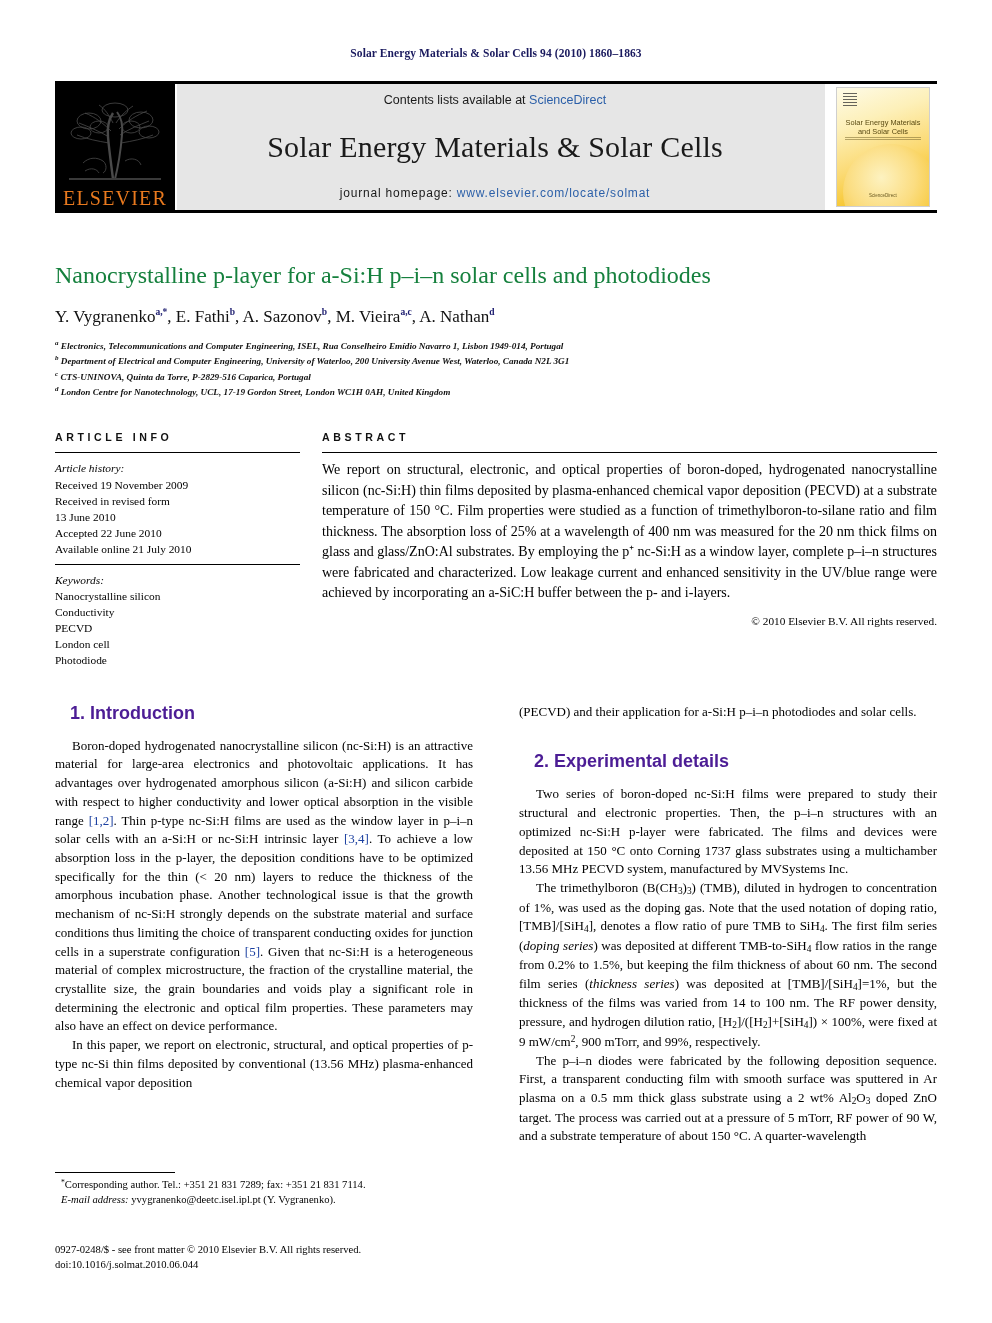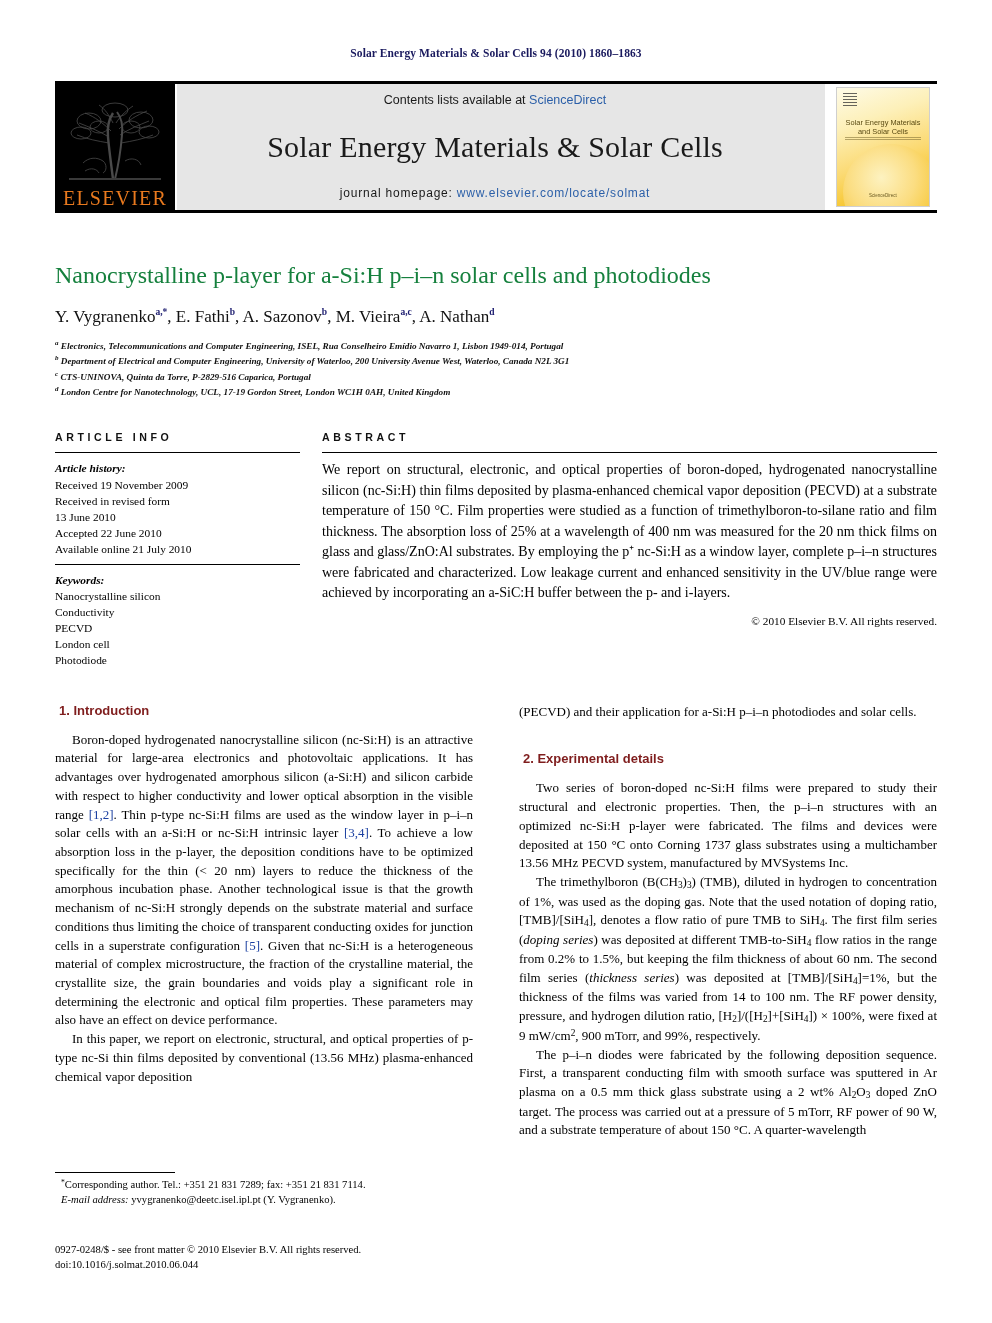--- a/index.html
+++ b/index.html
@@ -202,21 +202,21 @@
   }
   .rule {
     border-top: 1px solid #000;
     margin-bottom: 7px;
   }
   .rule-thin { border-top: 1px solid #000; }
 
   .hist-label, .kw-label {
     font-family: "Liberation Serif", serif;
     font-style: italic;
-    font-weight: bold;
+    font-weight: normal;
     font-size: 11.4px;
     line-height: 1.42;
   }
   .hist-line, .kw-line {
     font-family: "Liberation Serif", serif;
     font-size: 11.4px;
     line-height: 1.42;
   }
   .hist-block { padding-bottom: 6px; }
   .kw-block { padding-top: 7px; }
@@ -238,24 +238,24 @@
   
   .body-cols {
     margin-top: 34px;
     display: flex;
   }
   .bcol { width: 418px; flex: 0 0 418px; }
   .bcol.right { margin-left: 46px; }
 
   .h2 {
     font-family: "Liberation Sans", sans-serif;
-    font-size: 13px;
+    font-size: 18px;
     font-weight: bold;
-    margin: 0 0 13px 4px;
-    color: #7f1d1d;
+    margin: 0 0 13px 15px;
+    color: #4c1d95;
   }
   .h2.spaced { margin-top: 30px; }
   p.body {
     font-family: "Liberation Serif", serif;
     font-size: 13px;
     line-height: 1.44;
     text-align: justify;
     margin: 0;
     text-indent: 17px;
     hyphens: none;

